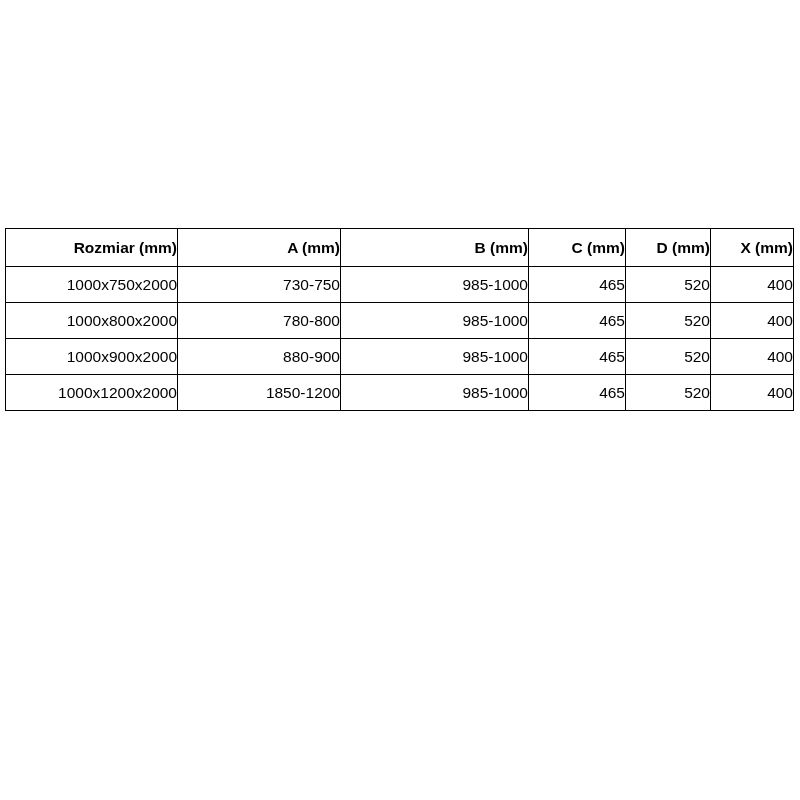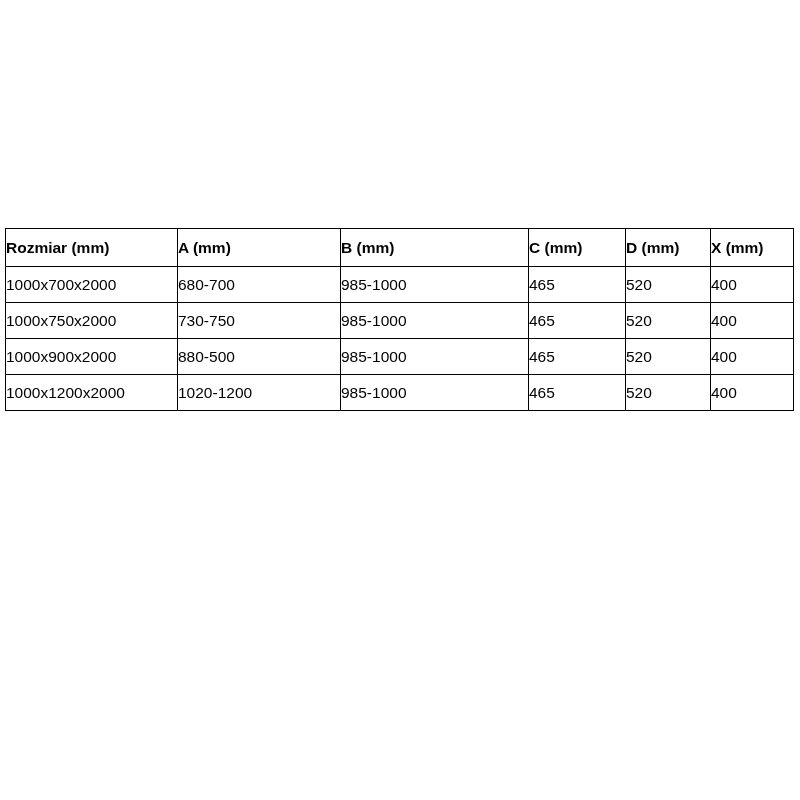--- a/index.html
+++ b/index.html
@@ -21,21 +21,21 @@
       top: 228px;
       width: 788px;
       border-collapse: collapse;
       table-layout: fixed;
       background: var(--bg-color, #ffffff);
     }
     table.spec-table th,
     table.spec-table td {
       border: 1.5px solid var(--border-color, #000000);
       color: var(--text-color, #000000);
-      text-align: left;
+      text-align: right;
       vertical-align: middle;
       padding: 0;
       font-size: 15.5px;
       line-height: 1.1;
       overflow: hidden;
       white-space: nowrap;
     }
     table.spec-table th {
       font-weight: bold;
       height: 37px;
@@ -63,46 +63,46 @@
           <th>Rozmiar (mm)</th>
           <th>A (mm)</th>
           <th>B (mm)</th>
           <th>C (mm)</th>
           <th>D (mm)</th>
           <th>X (mm)</th>
         </tr>
     </thead>
     <tbody>
         <tr>
-          <td>1000x700x2000</td>
-          <td>680-700</td>
-          <td>985-1000</td>
-          <td>465</td>
-          <td>520</td>
-          <td>400</td>
-        </tr>
-        <tr>
           <td>1000x750x2000</td>
           <td>730-750</td>
           <td>985-1000</td>
           <td>465</td>
           <td>520</td>
           <td>400</td>
         </tr>
         <tr>
+          <td>1000x800x2000</td>
+          <td>780-800</td>
+          <td>985-1000</td>
+          <td>465</td>
+          <td>520</td>
+          <td>400</td>
+        </tr>
+        <tr>
           <td>1000x900x2000</td>
-          <td>880-500</td>
+          <td>880-900</td>
           <td>985-1000</td>
           <td>465</td>
           <td>520</td>
           <td>400</td>
         </tr>
         <tr>
           <td>1000x1200x2000</td>
-          <td>1020-1200</td>
+          <td>1850-1200</td>
           <td>985-1000</td>
           <td>465</td>
           <td>520</td>
           <td>400</td>
         </tr>
       </tbody>
   </table>
 </div>
 
 </body></html>

